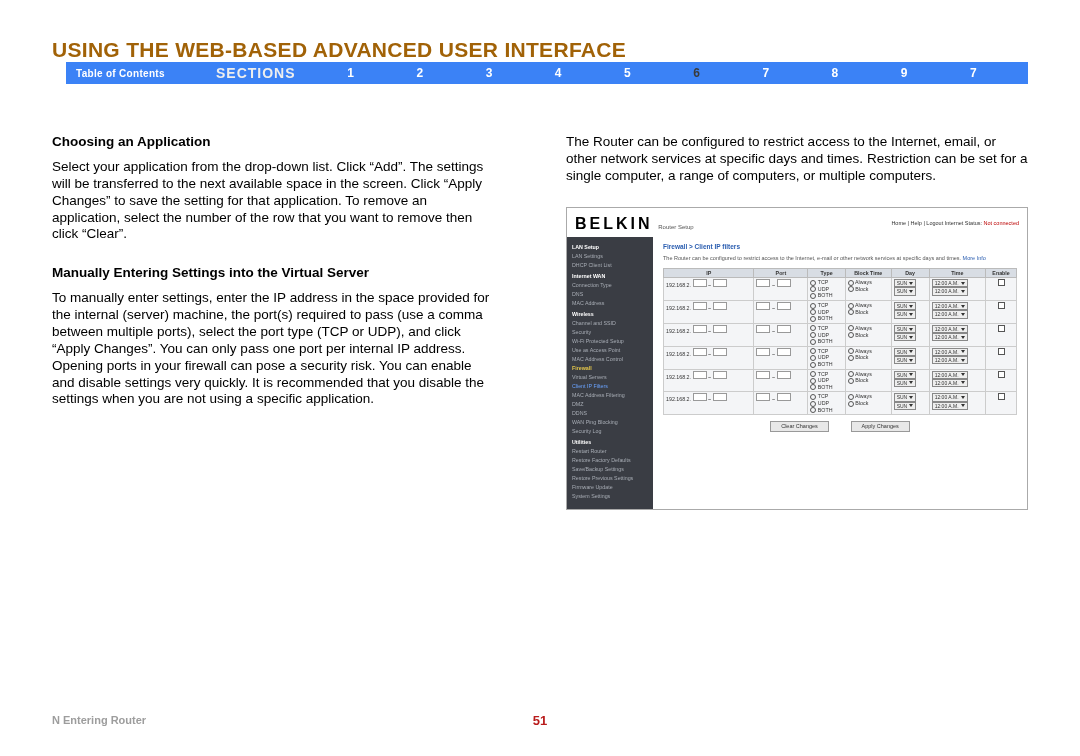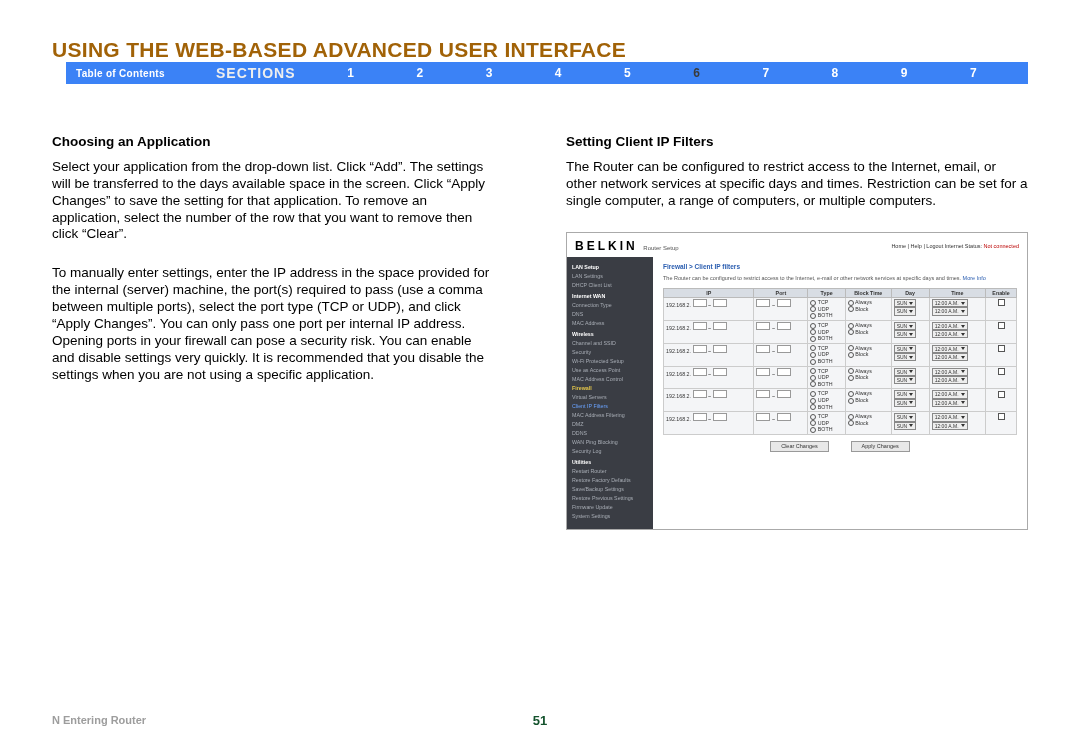--- a/index.html
+++ b/index.html
@@ -88,21 +88,21 @@
     color: #333;
     width: 460px;
   }
   .r-top {
     display: flex;
     align-items: center;
     justify-content: space-between;
     padding: 6px 8px 3px 8px;
   }
   .r-brand {
-    font-size: 12px;
+    font-size: 16px;
     font-weight: bold;
     letter-spacing: 3px;
     color: #000;
   }
   .r-brand-sub { font-size: 6px; color:#555; font-weight: normal; letter-spacing: 0; margin-left: 4px;}
   .r-toplinks { font-size: 5.5px; color: #333; }
   .r-toplinks .red { color: #b00; }
   .r-body { display: flex; }
   .r-side {
     background: #3a3d44;
@@ -157,21 +157,21 @@
     position: absolute;
     bottom: 30px;
     left: 52px;
     right: 52px;
     display: flex;
     justify-content: space-between;
     align-items: center;
     font-size: 11px;
   }
   .footer .left { color: #9d9d9d; font-weight: bold;}
-  .footer .center { color: #14532d; font-weight: bold; font-size: 13px; position:absolute; left:50%; transform:translateX(-50%);}
+  .footer .center { color: #b91c1c; font-weight: bold; font-size: 13px; position:absolute; left:50%; transform:translateX(-50%);}
 </style>
 </head>
 <body>
 
 <div class="page">
   <h1 class="page-title">USING THE WEB-BASED ADVANCED USER INTERFACE</h1>
 
   <div class="nav-bar">
     <div class="toc">Table of Contents</div>
     <div class="sections-label">SECTIONS</div>
@@ -185,26 +185,26 @@
         <span>7</span>
         <span>8</span>
         <span>9</span>
         <span>7</span>
       </div>
   </div>
 
   <div class="content">
     <div class="col">
       <h3>Choosing an Application</h3>
-      <p>Select your application from the drop-down list. Click “Add”. The settings will be transferred to the days available space in the screen. Click “Apply Changes” to save the setting for that application. To remove an application, select the number of the row that you want to remove then click “Clear”.</p>
+      <p>Select your application from the drop-down list. Click “Add”. The settings will be transferred to the next available space in the screen. Click “Apply Changes” to save the setting for that application. To remove an application, select the number of the row that you want to remove then click “Clear”.</p>
+      <h3>Manually Entering Settings into the Virtual Server</h3>
       <p>To manually enter settings, enter the IP address in the space provided for the internal (server) machine, the port(s) required to pass (use a comma between multiple ports), select the port type (TCP or UDP), and click “Apply Changes”. You can only pass one port per internal IP address. Opening ports in your firewall can pose a security risk. You can enable and disable settings very quickly. It is recommended that you disable the settings when you are not using a specific application.</p>
     </div>
 
     <div class="col">
-      <h3>Setting Client IP Filters</h3>
       <p>The Router can be configured to restrict access to the Internet, email, or other network services at specific days and times. Restriction can be set for a single computer, a range of computers, or multiple computers.</p>
 
       <div class="router-shot">
         <div class="r-top">
           <div>
             <span class="r-brand">BELKIN</span>
             <span class="r-brand-sub">Router Setup</span>
           </div>
           <div class="r-toplinks">
             <span>Home | Help | Logout   Internet Status:</span>

